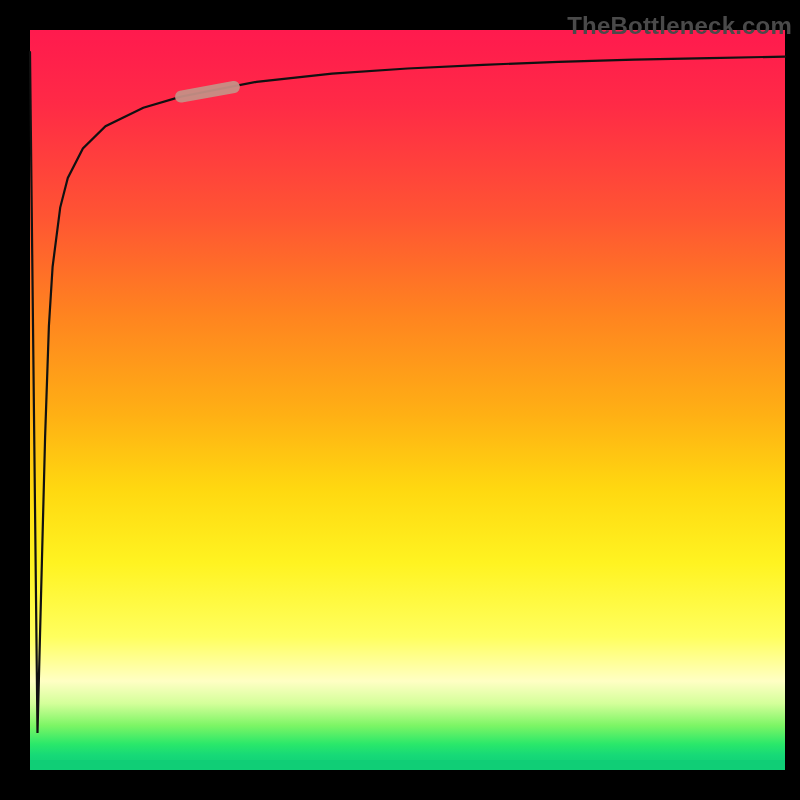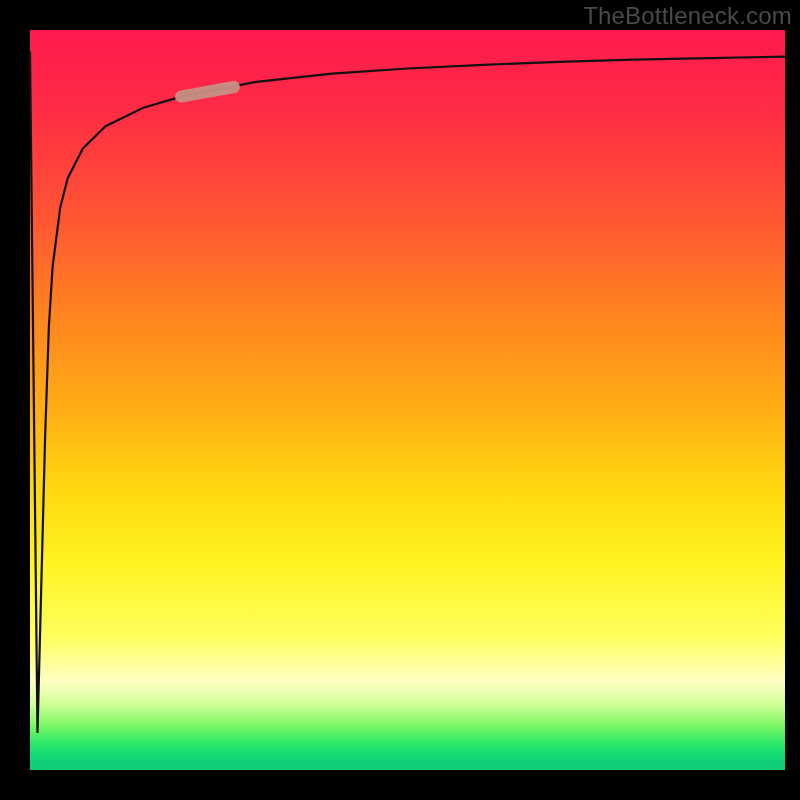--- a/index.html
+++ b/index.html
@@ -13,25 +13,25 @@
   }
   .frame {
     position: relative;
     width: 800px;
     height: 800px;
     background: #000;
   }
   
   .watermark {
     position: absolute;
-    top: 2px;
+    top: 12px;
     right: 8px;
     color: #4a4a4a;
     font-size: 24px;
-    font-weight: 400;
+    font-weight: 700;
     letter-spacing: 0.2px;
     z-index: 30;
   }
   
   .plot {
     position: absolute;
     left: 30px;
     top: 30px;
     width: 755px;
     height: 740px;

